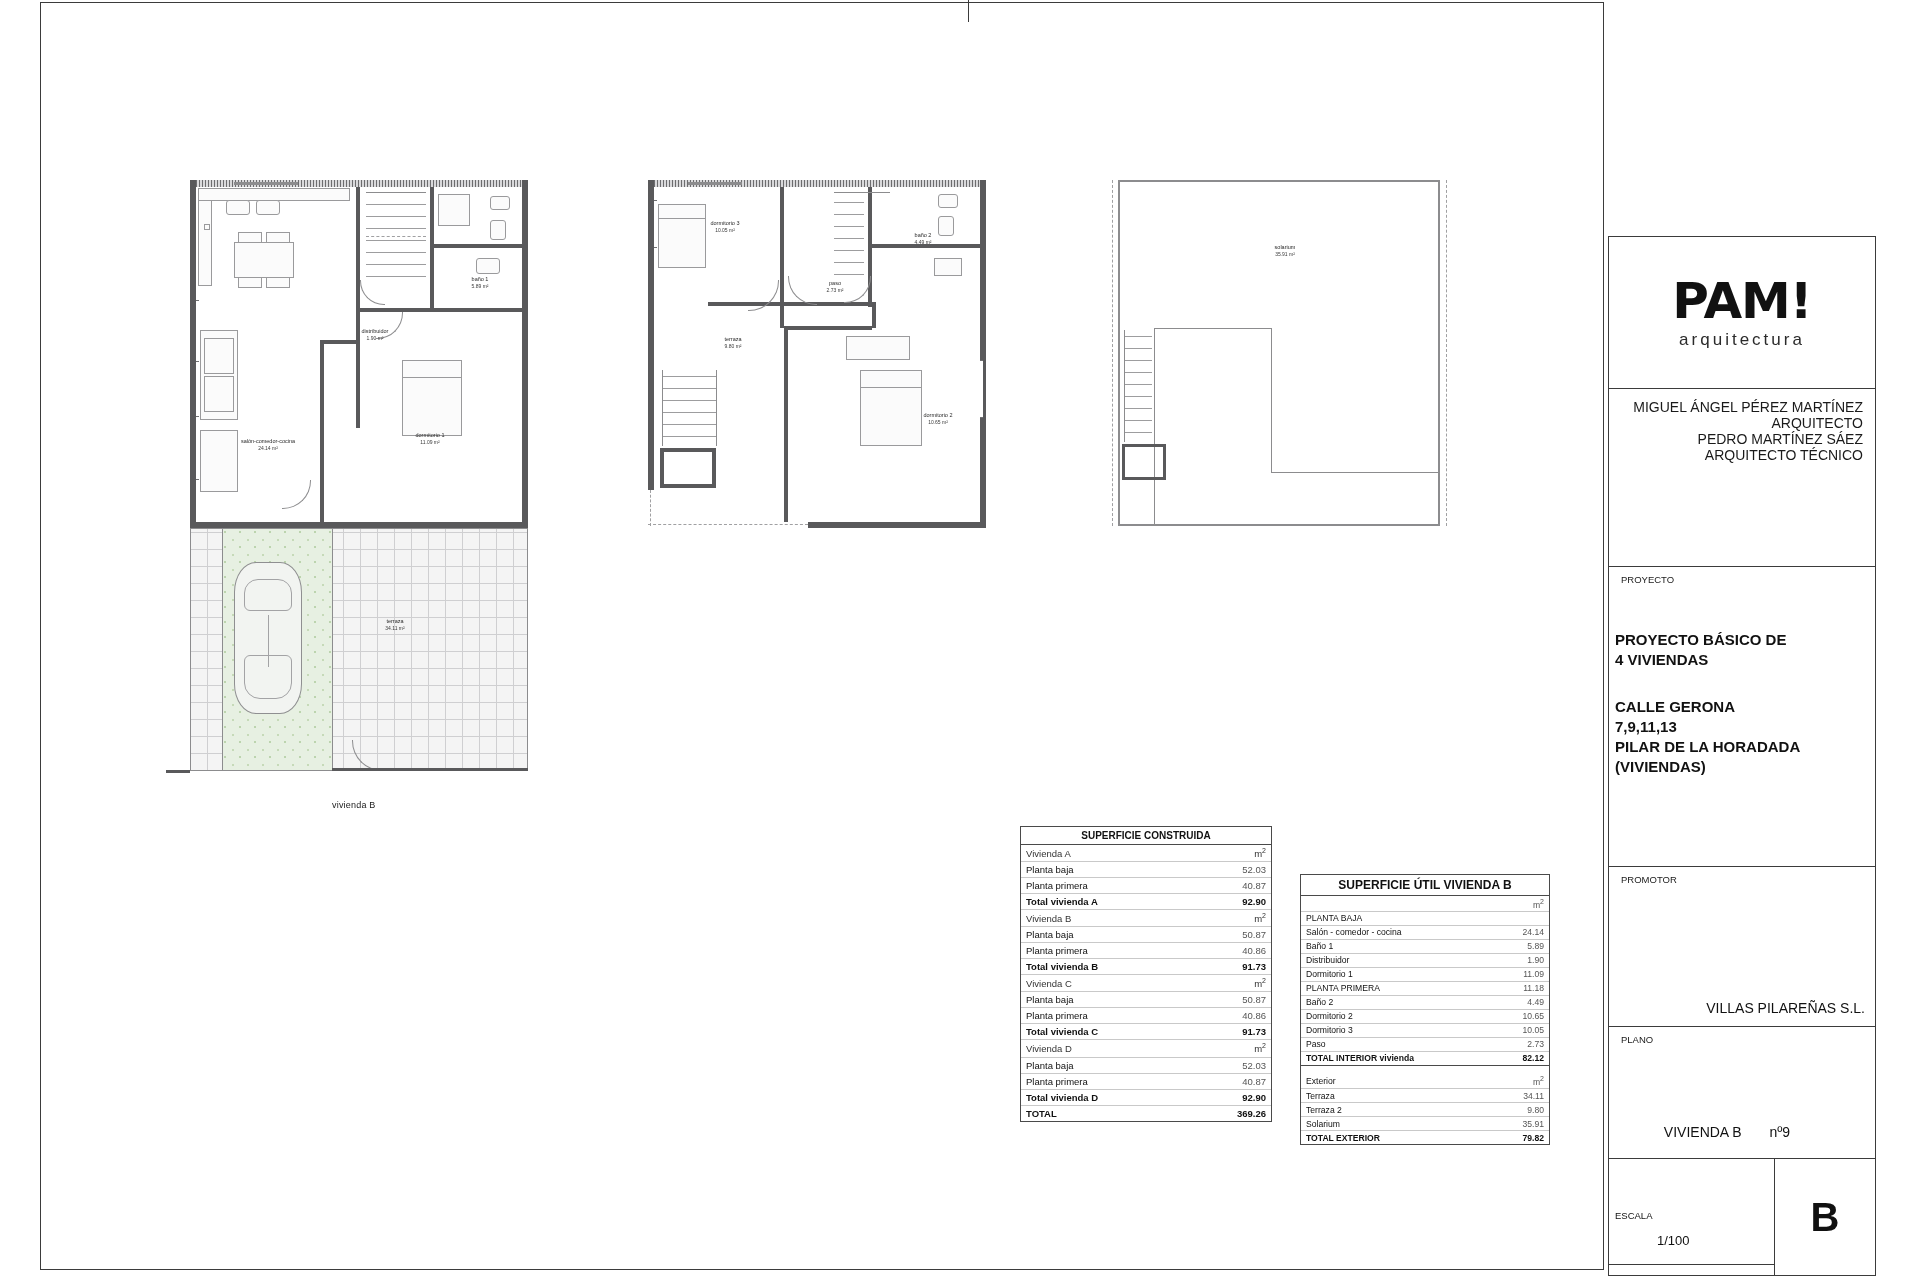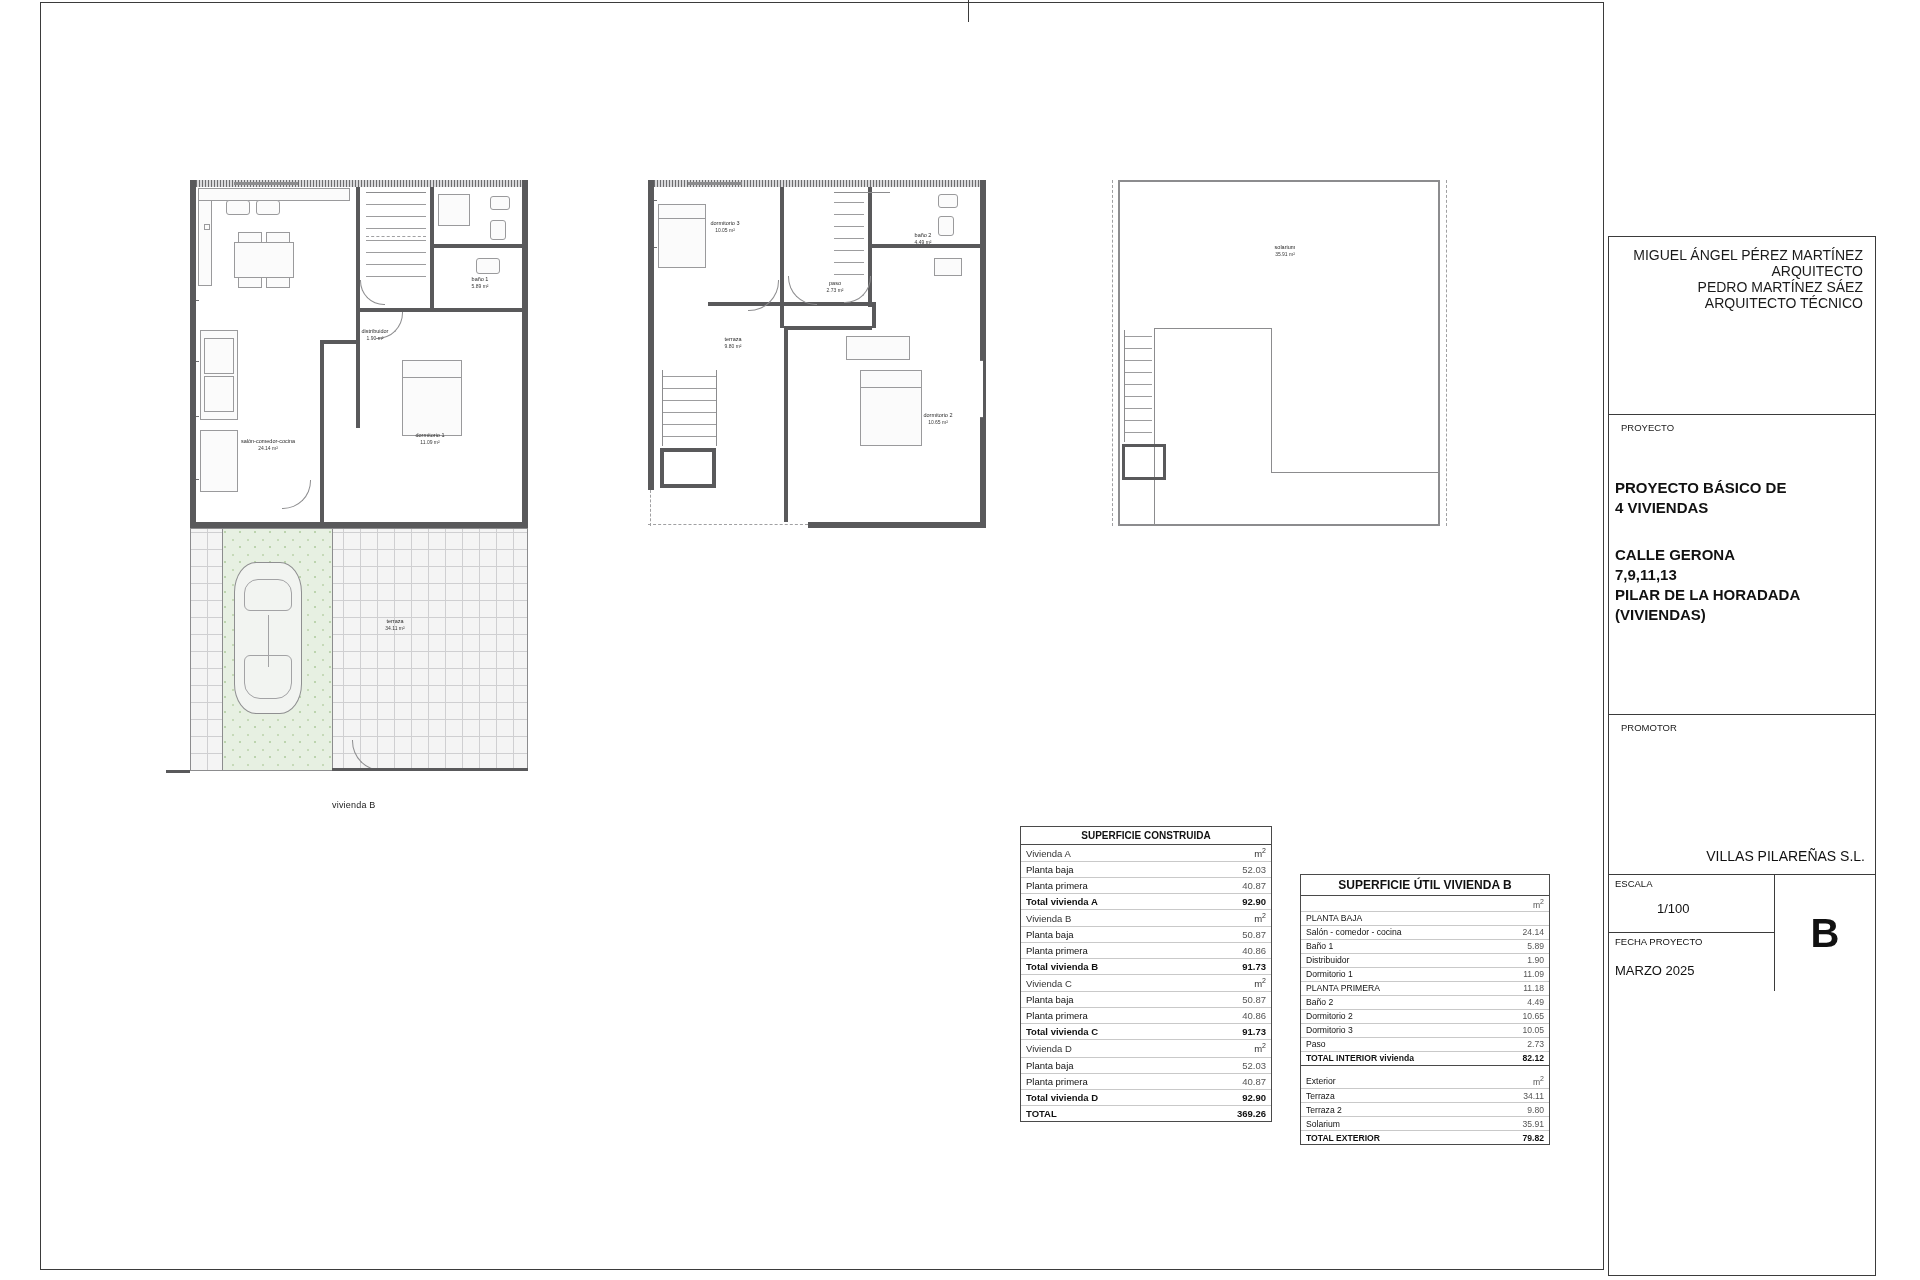--- a/index.html
+++ b/index.html
@@ -71,21 +71,21 @@
   .tb-proyecto{height:300px;padding:4px 6px 8px;box-sizing:border-box;}
   .proj-title{font-size:15px;font-weight:bold;line-height:1.35;margin-top:42px;color:#111;}
   .proj-addr{font-size:15px;font-weight:bold;line-height:1.35;margin-top:26px;color:#111;}
   .tb-promotor{height:160px;padding:4px 6px;box-sizing:border-box;position:relative;}
   .promotor-name{position:absolute;left:0;right:10px;bottom:10px;text-align:right;font-size:14px;color:#111;}
   .tb-plano{height:132px;padding:4px 6px;box-sizing:border-box;position:relative;}
   .plano-name{position:absolute;left:0;right:30px;bottom:18px;text-align:center;font-size:14px;color:#111;}
   .tb-bottom{height:116px;display:flex;}
   .tb-bl{width:166px;border-right:1px solid #3b3b3b;box-sizing:border-box;}
   .tb-esc{height:58px;border-bottom:1px solid #3b3b3b;box-sizing:border-box;position:relative;}
-  .esc-lbl{font-size:9.5px;padding:3px 6px;}
+  .esc-lbl{font-size:9.5px;padding:3px 6px;margin-top:48px;}
   .esc-val{position:absolute;left:48px;top:26px;font-size:13px;}
   .tb-fec{height:58px;position:relative;}
   .fec-val{position:absolute;left:6px;top:30px;font-size:13px;}
   .tb-br{flex:1;display:flex;align-items:center;justify-content:center;}
   .sheet-letter{font-size:40px;font-weight:bold;color:#111;}
 </style>
 </head>
 <body>
 
 <div id="sheet">
@@ -458,20 +458,24 @@
         <tr class="bold topline">
             <td style="border-bottom:none">TOTAL EXTERIOR</td>
             <td class="num" style="border-bottom:none">79.82</td>
           </tr>
       </tbody>
     </table>
   </div>
 
   <div class="tb">
 
+    <div class="tb-sec tb-logo">
+      <div class="pam">PAM!</div>
+      <div class="arq">arquitectura</div>
+    </div>
 
     <div class="tb-sec tb-names">
       <div class="right">MIGUEL ÁNGEL PÉREZ MARTÍNEZ</div>
       <div class="right">ARQUITECTO</div>
       <div class="right" style="">PEDRO MARTÍNEZ SÁEZ</div>
       <div class="right">ARQUITECTO TÉCNICO</div>
     </div>
 
     <div class="tb-sec tb-proyecto">
       <div class="tb-lbl">PROYECTO</div>
@@ -481,20 +485,28 @@
 7,9,11,13
 PILAR DE LA HORADADA
 (VIVIENDAS)</div>
     </div>
 
     <div class="tb-sec tb-promotor">
       <div class="tb-lbl">PROMOTOR</div>
       <div class="promotor-name">VILLAS PILAREÑAS S.L.</div>
     </div>
 
+    <div class="tb-sec tb-plano">
+      <div class="tb-lbl">PLANO</div>
+      <div class="plano-name">
+        <span>VIVIENDA B</span>
+        <span style="display:inline-block;width:20px"></span>
+        <span>nº9</span>
+      </div>
+    </div>
 
     <div class="tb-bottom">
       <div class="tb-bl">
         <div class="tb-esc">
           <div class="esc-lbl">ESCALA</div>
           <div class="esc-val">1/100</div>
         </div>
         <div class="tb-fec">
           <div class="esc-lbl">FECHA PROYECTO</div>
           <div class="fec-val">MARZO 2025</div>

